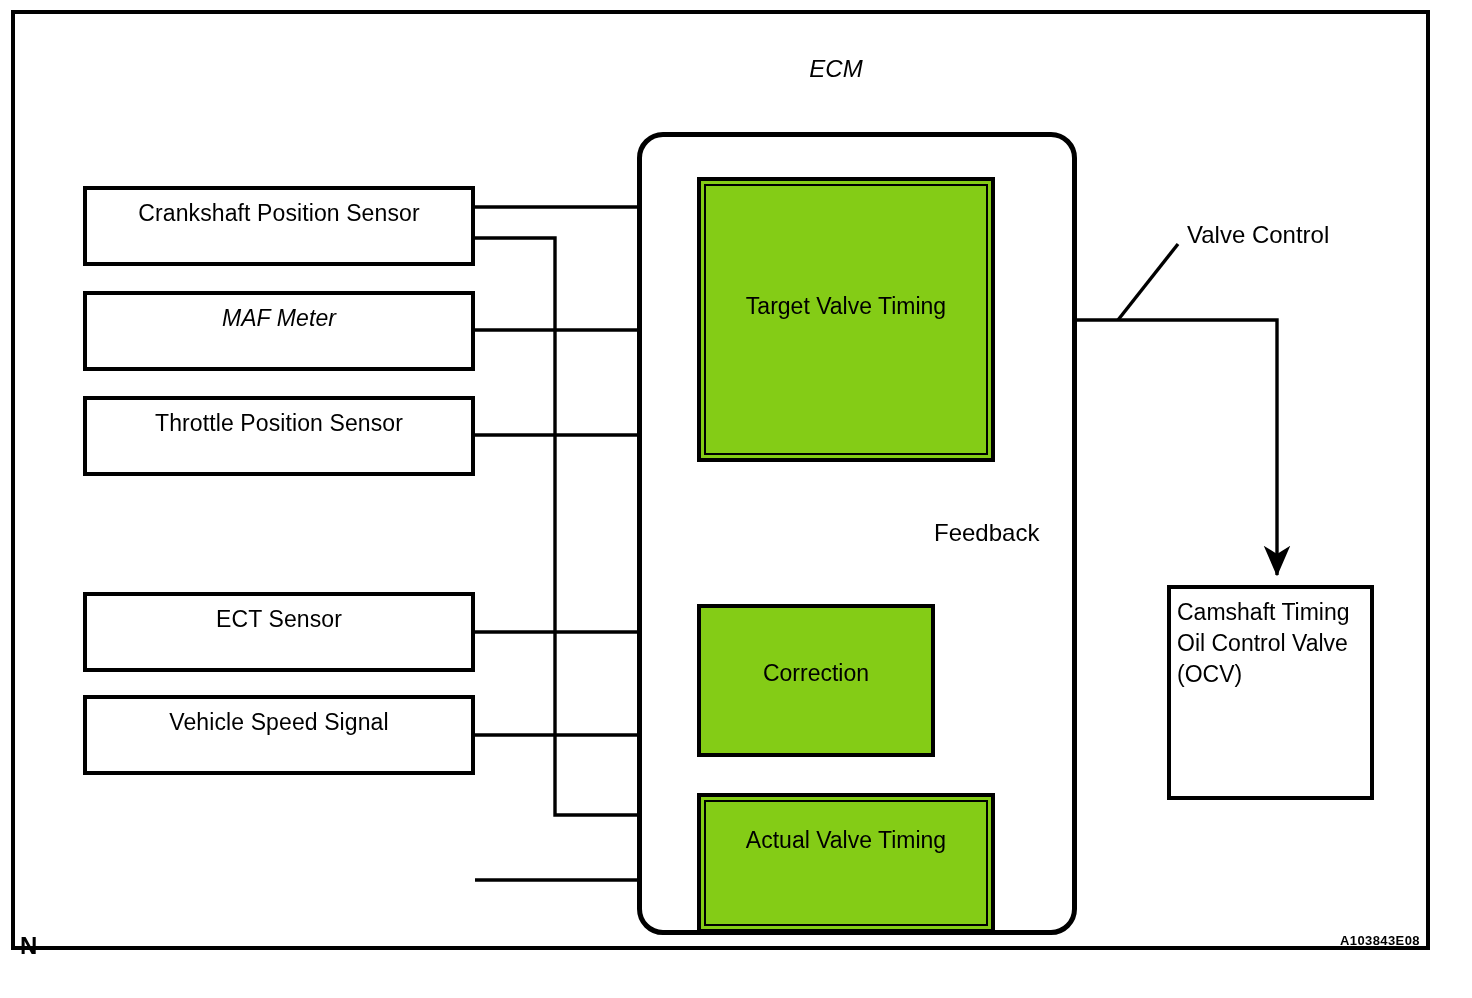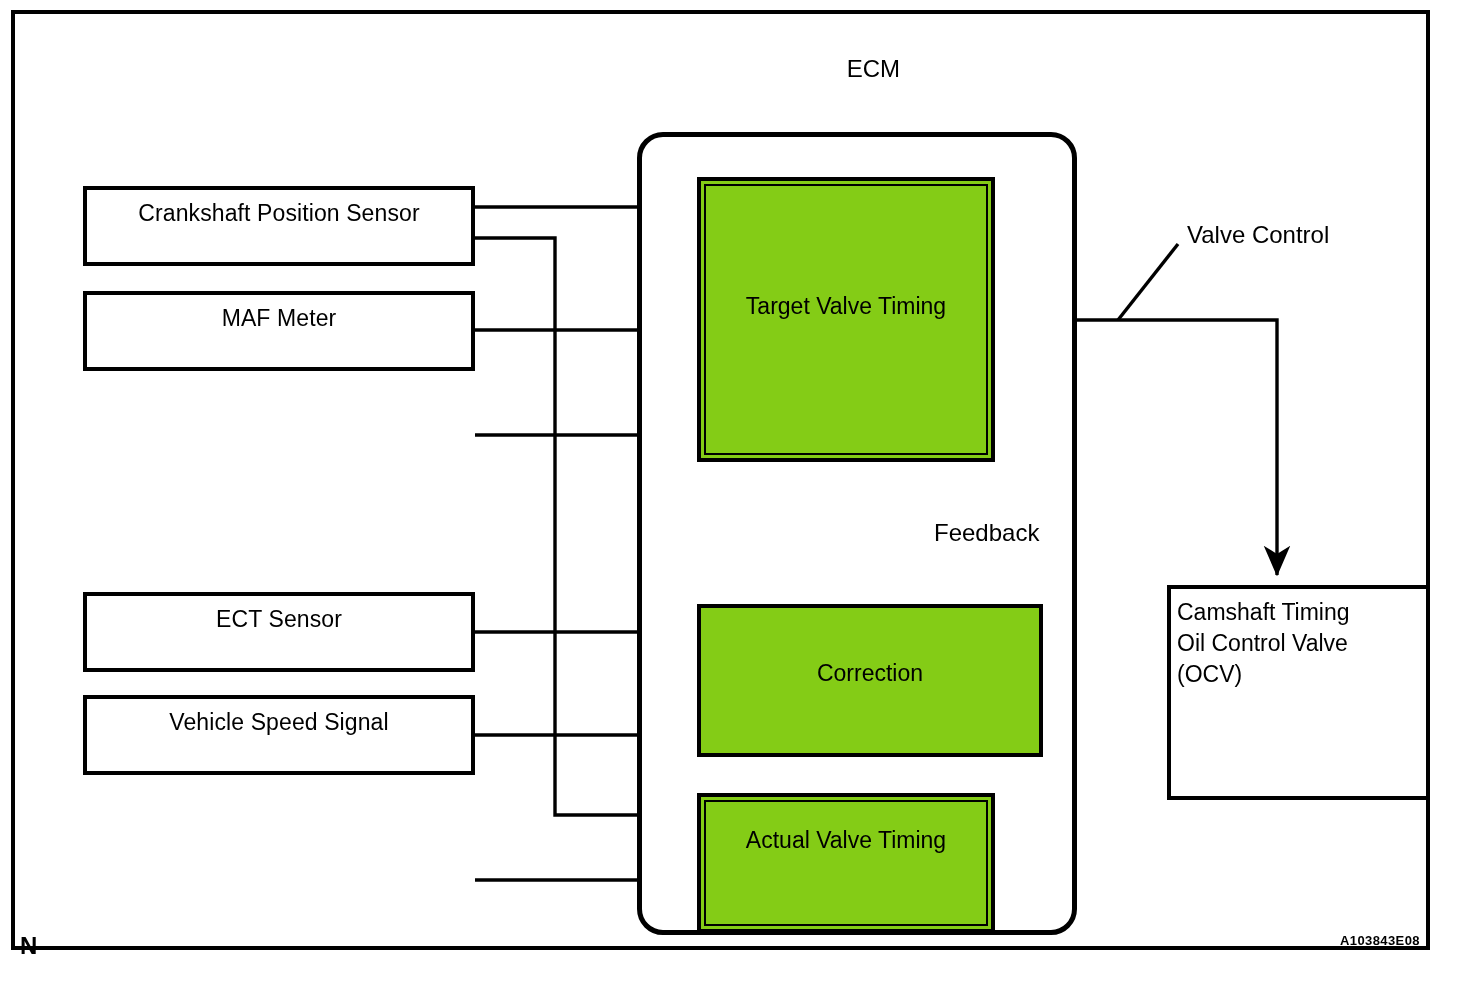--- a/index.html
+++ b/index.html
@@ -23,49 +23,49 @@
     position:absolute; left:0; right:0; top:10px;
     text-align:center; font-size:23px; line-height:26px; letter-spacing:0.1px;
   }
 
   
   .ecm-box{
     position:absolute; left:637px; top:132px; width:440px; height:803px;
     border:5px solid #000; border-radius:26px; box-sizing:border-box; background:#fff;
   }
   .ecm-title{
-    position:absolute; left:700px; top:55px; width:200px;
-    text-align:right; font-size:24px;
+    position:absolute; left:736px; top:55px; width:200px;
+    text-align:center; font-size:24px;font-style:italic;
   }
 
   
   .blk{
     position:absolute; border:4px solid #000; box-sizing:border-box; background:#84cc16;
   }
   .blk.dbl::after{
     content:""; position:absolute; left:3px; top:3px; right:3px; bottom:3px;
     border:2px solid #000; pointer-events:none;
   }
   .blk-label{
     position:absolute; left:0; right:0; text-align:center;
     font-size:23px; line-height:26px;
   }
 
   #blk-target{ left:697px; top:177px; width:298px; height:285px; }
   #blk-target .blk-label{ top:112px; }
 
-  #blk-correction{ left:697px; top:604px; width:346px; height:153px; }
+  #blk-correction{ left:697px; top:604px; width:238px; height:153px; }
   #blk-correction .blk-label{ top:52px; }
 
   #blk-actual{ left:697px; top:793px; width:298px; height:140px; }
   #blk-actual .blk-label{ top:30px; }
 
   
   #ocv-box{
-    position:absolute; left:1167px; top:585px; width:263px; height:215px;
+    position:absolute; left:1167px; top:585px; width:207px; height:215px;
     border:4px solid #000; box-sizing:border-box; background:#fff;
   }
   #ocv-box .ocv-label{
     position:absolute; left:6px; top:8px; right:4px; text-align:left;
     font-size:23px; line-height:31px; white-space:pre-line;
   }
 
   
   .ann{ position:absolute; font-size:24px; white-space:nowrap; }
   #ann-duty{ left:1187px; top:221px; }
@@ -119,22 +119,25 @@
 
       <path d="M995,320 L1277,320 L1277,575" marker-end="url(#ah)"></path>
     </g>
 
     <path d="M1118,320 L1178,244" stroke="#000" stroke-width="3.4" fill="none"></path>
   </svg>
 
   <div class="sensor-box" style="top:186px;">
     <div class="sensor-label">Crankshaft Position Sensor</div>
   </div>
-  <div class="sensor-box" style="top:291px;">
+  <div class="sensor-box" style="top:291px;font-style:italic;">
     <div class="sensor-label">MAF Meter</div>
+  </div>
+  <div class="sensor-box" style="top:396px;">
+    <div class="sensor-label">Throttle Position Sensor</div>
   </div>
   <div class="sensor-box" style="top:695px;">
     <div class="sensor-label">Vehicle Speed Signal</div>
   </div>
   <div class="sensor-box" style="top:592px;">
     <div class="sensor-label">ECT Sensor</div>
   </div>
 
   <div class="ecm-title">ECM</div>
   <div class="ecm-box"></div>

